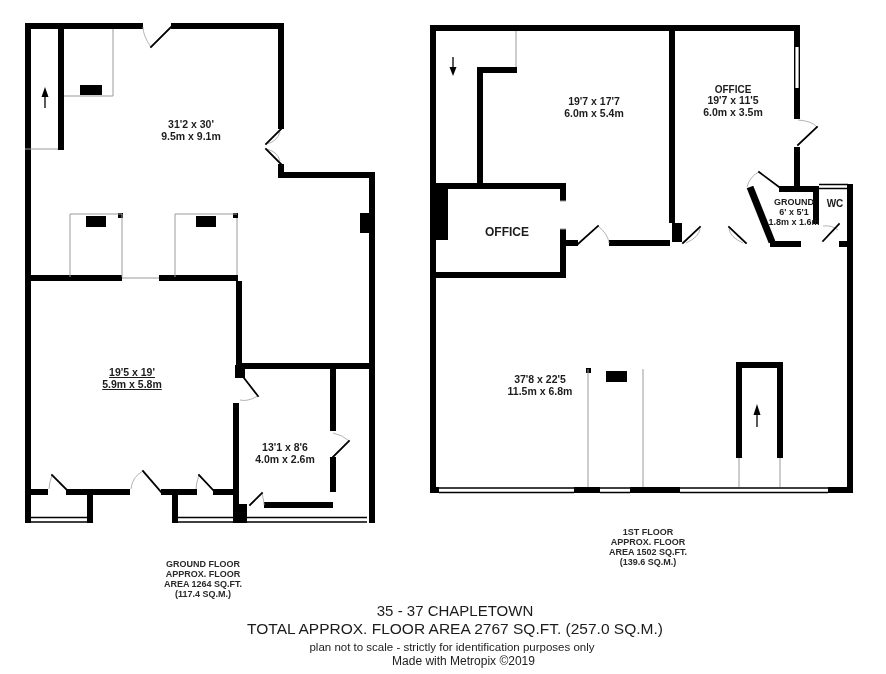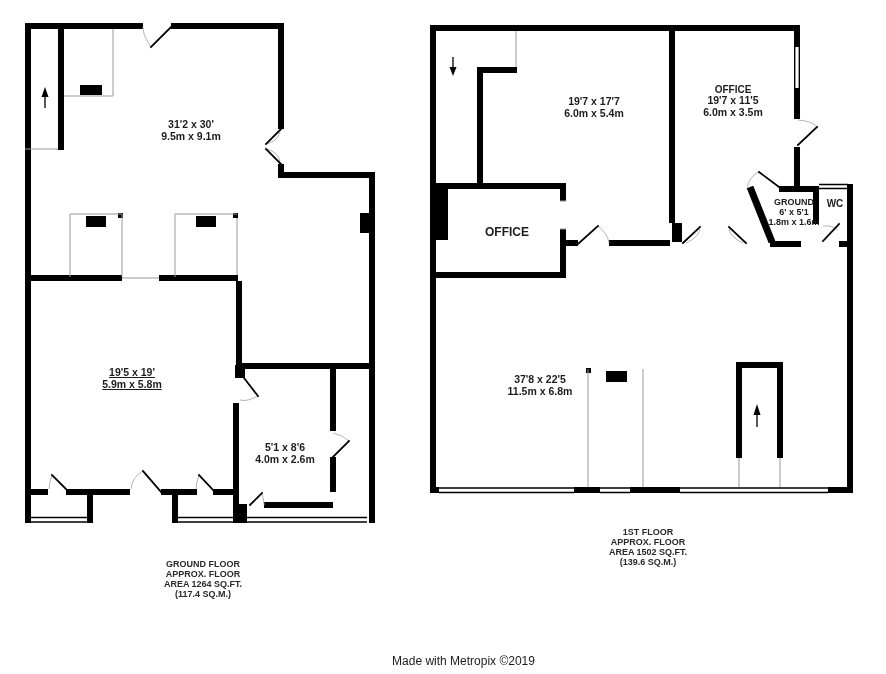--- a/index.html
+++ b/index.html
@@ -195,21 +195,21 @@
 
   <div class="lbl dims" style="left:191px;top:119px;">
     <div>31'2 x 30'</div>
     <div>9.5m x 9.1m</div>
   </div>
   <div class="lbl dims" style="left:132px;top:367px;text-decoration:underline;">
     <div>19'5 x 19'</div>
     <div>5.9m x 5.8m</div>
   </div>
   <div class="lbl dims" style="left:285px;top:442px;">
-    <div>5'1 x 8'6</div>
+    <div>13'1 x 8'6</div>
     <div>4.0m x 2.6m</div>
   </div>
   <div class="lbl caption" style="left:203px;top:559px;">
     <div>GROUND FLOOR</div>
     <div>APPROX. FLOOR</div>
     <div>AREA 1264 SQ.FT.</div>
     <div>(117.4 SQ.M.)</div>
   </div>
 
   <div class="lbl dims" style="left:594px;top:96px;">
@@ -236,15 +236,18 @@
     <div>37'8 x 22'5</div>
     <div>11.5m x 6.8m</div>
   </div>
   <div class="lbl caption" style="left:648px;top:527px;">
     <div>1ST FLOOR</div>
     <div>APPROX. FLOOR</div>
     <div>AREA 1502 SQ.FT.</div>
     <div>(139.6 SQ.M.)</div>
   </div>
 
+  <div class="lbl footer-property" style="left:455px;top:602px;">35 - 37 CHAPLETOWN</div>
+  <div class="lbl footer-total" style="left:455px;top:620px;">TOTAL APPROX. FLOOR AREA 2767 SQ.FT. (257.0 SQ.M.)</div>
+  <div class="lbl footer-disclaimer" style="left:452px;top:641px;">plan not to scale - strictly for identification purposes only</div>
   <div class="lbl footer-credit" style="left:453px;top:655px;padding-left:21px;">Made with Metropix ©2019</div>
 
 </div>
 
 </body></html>

